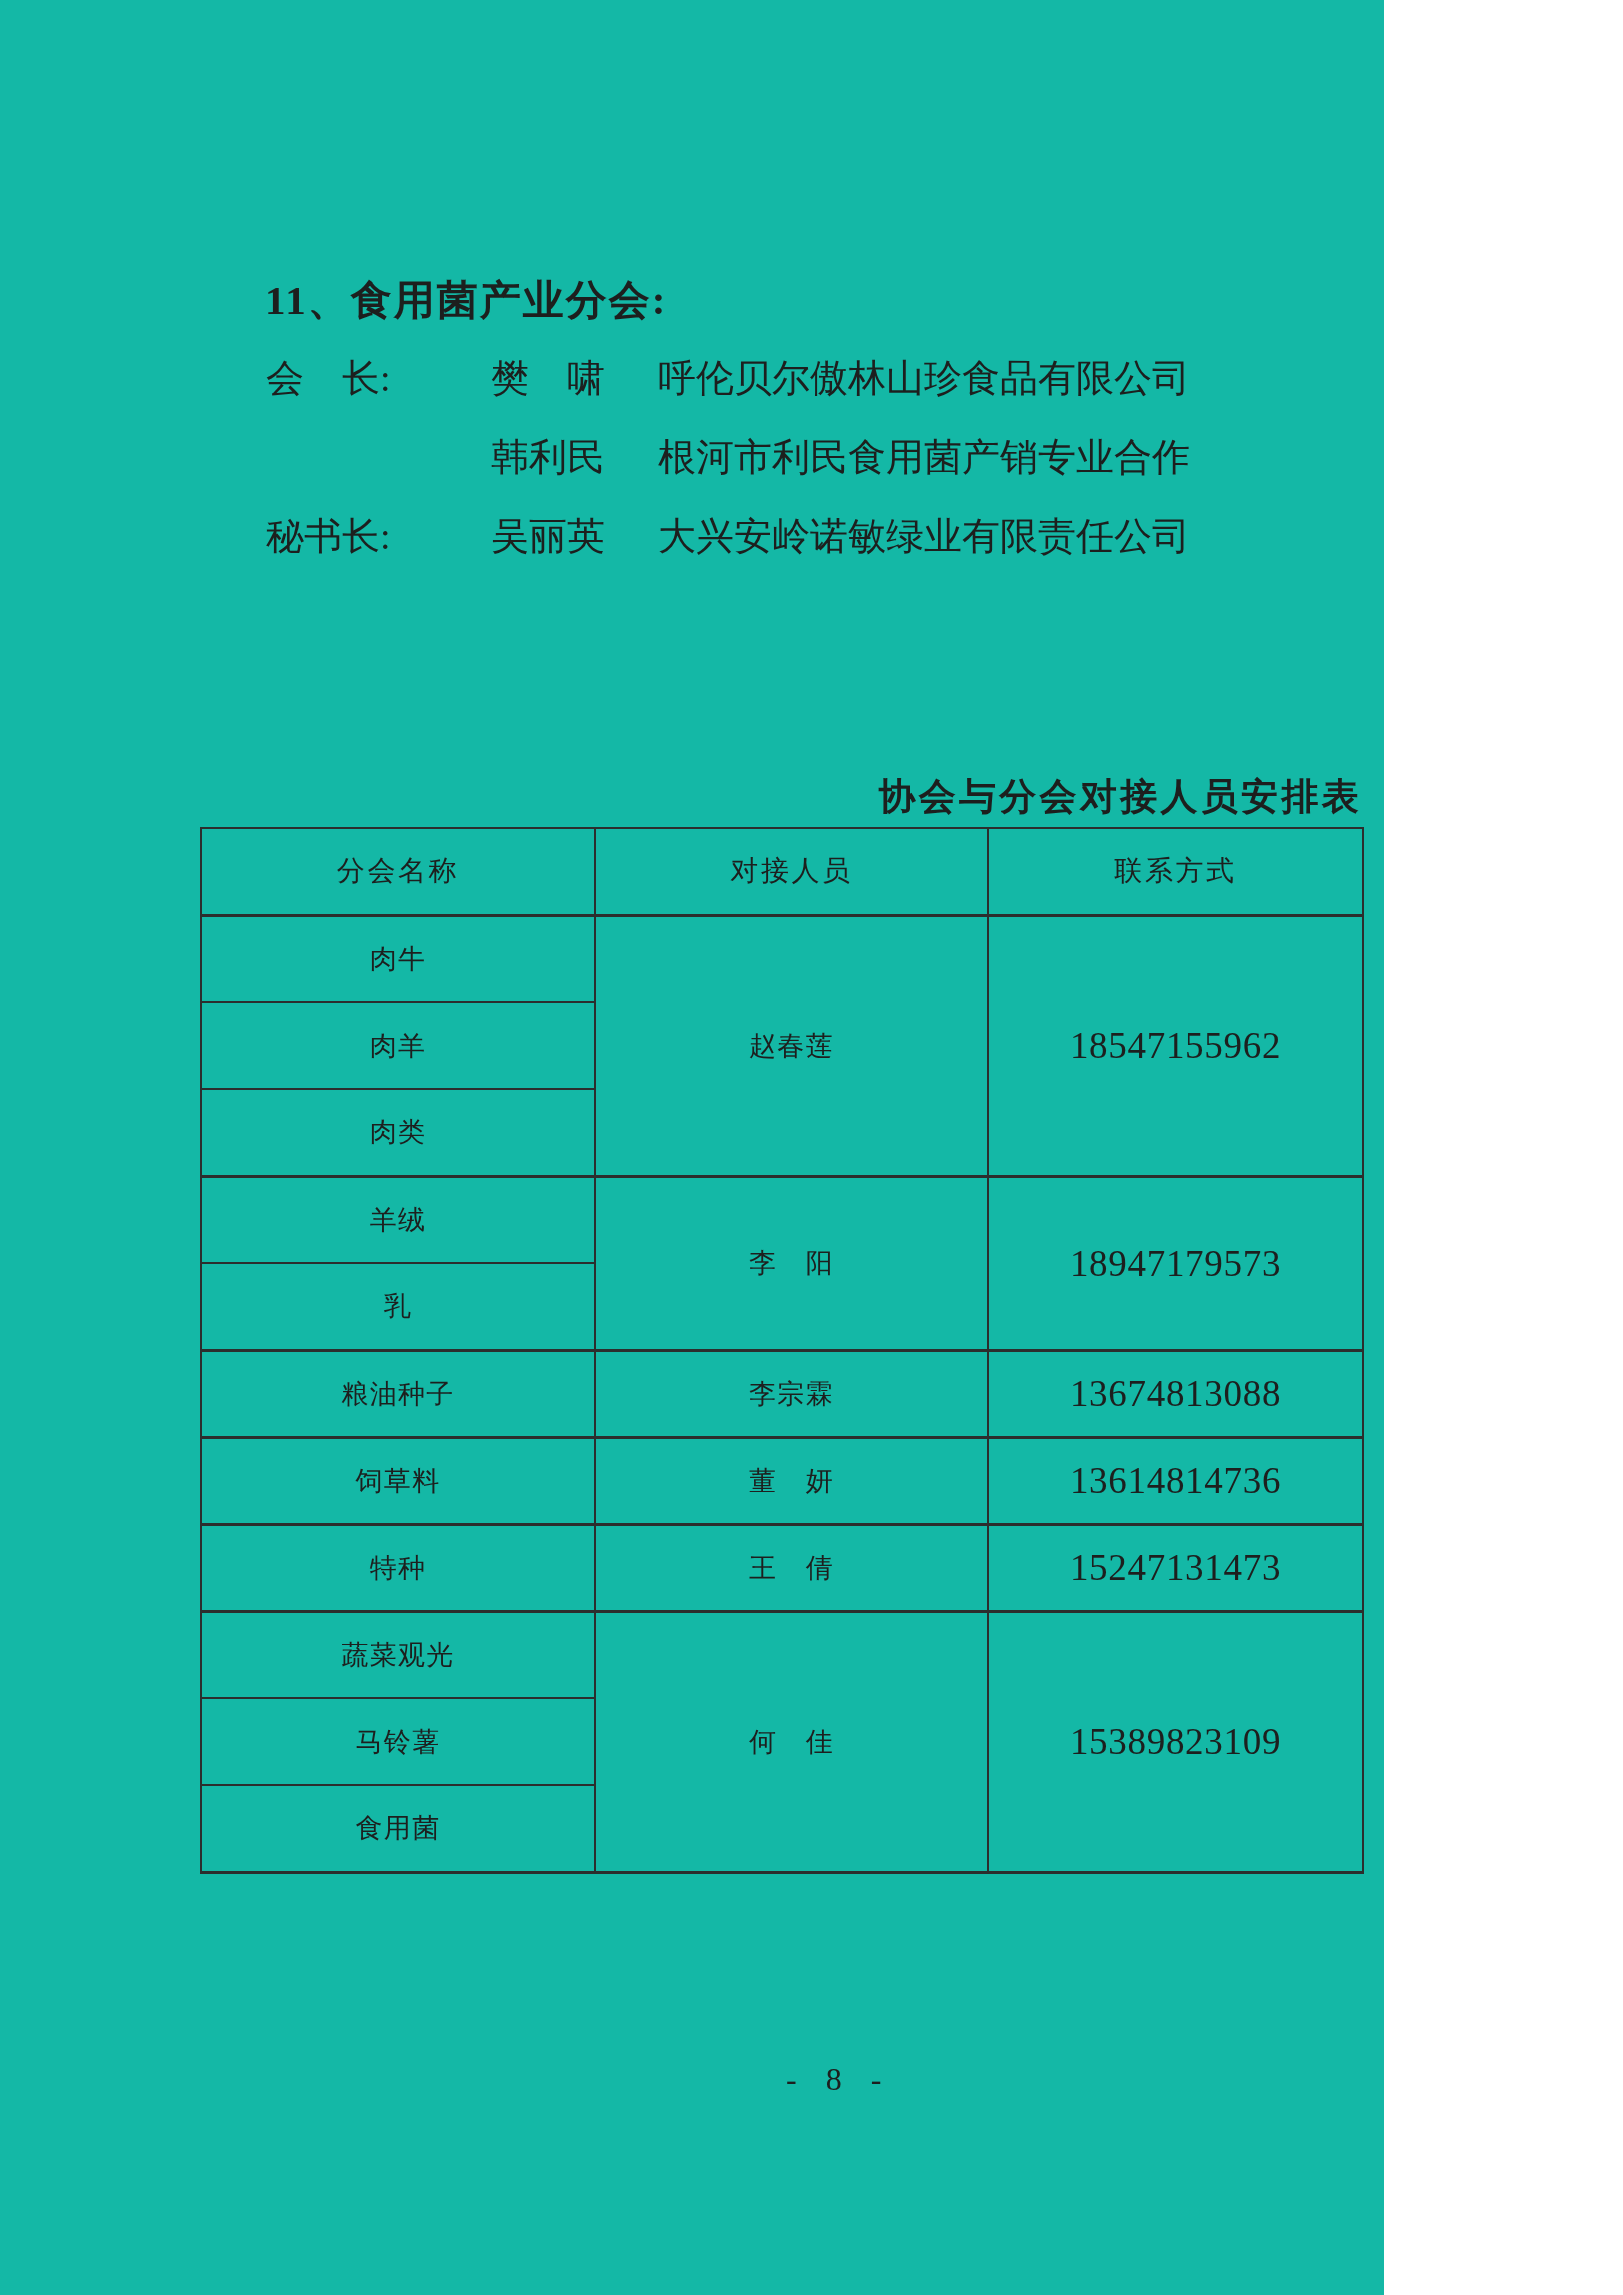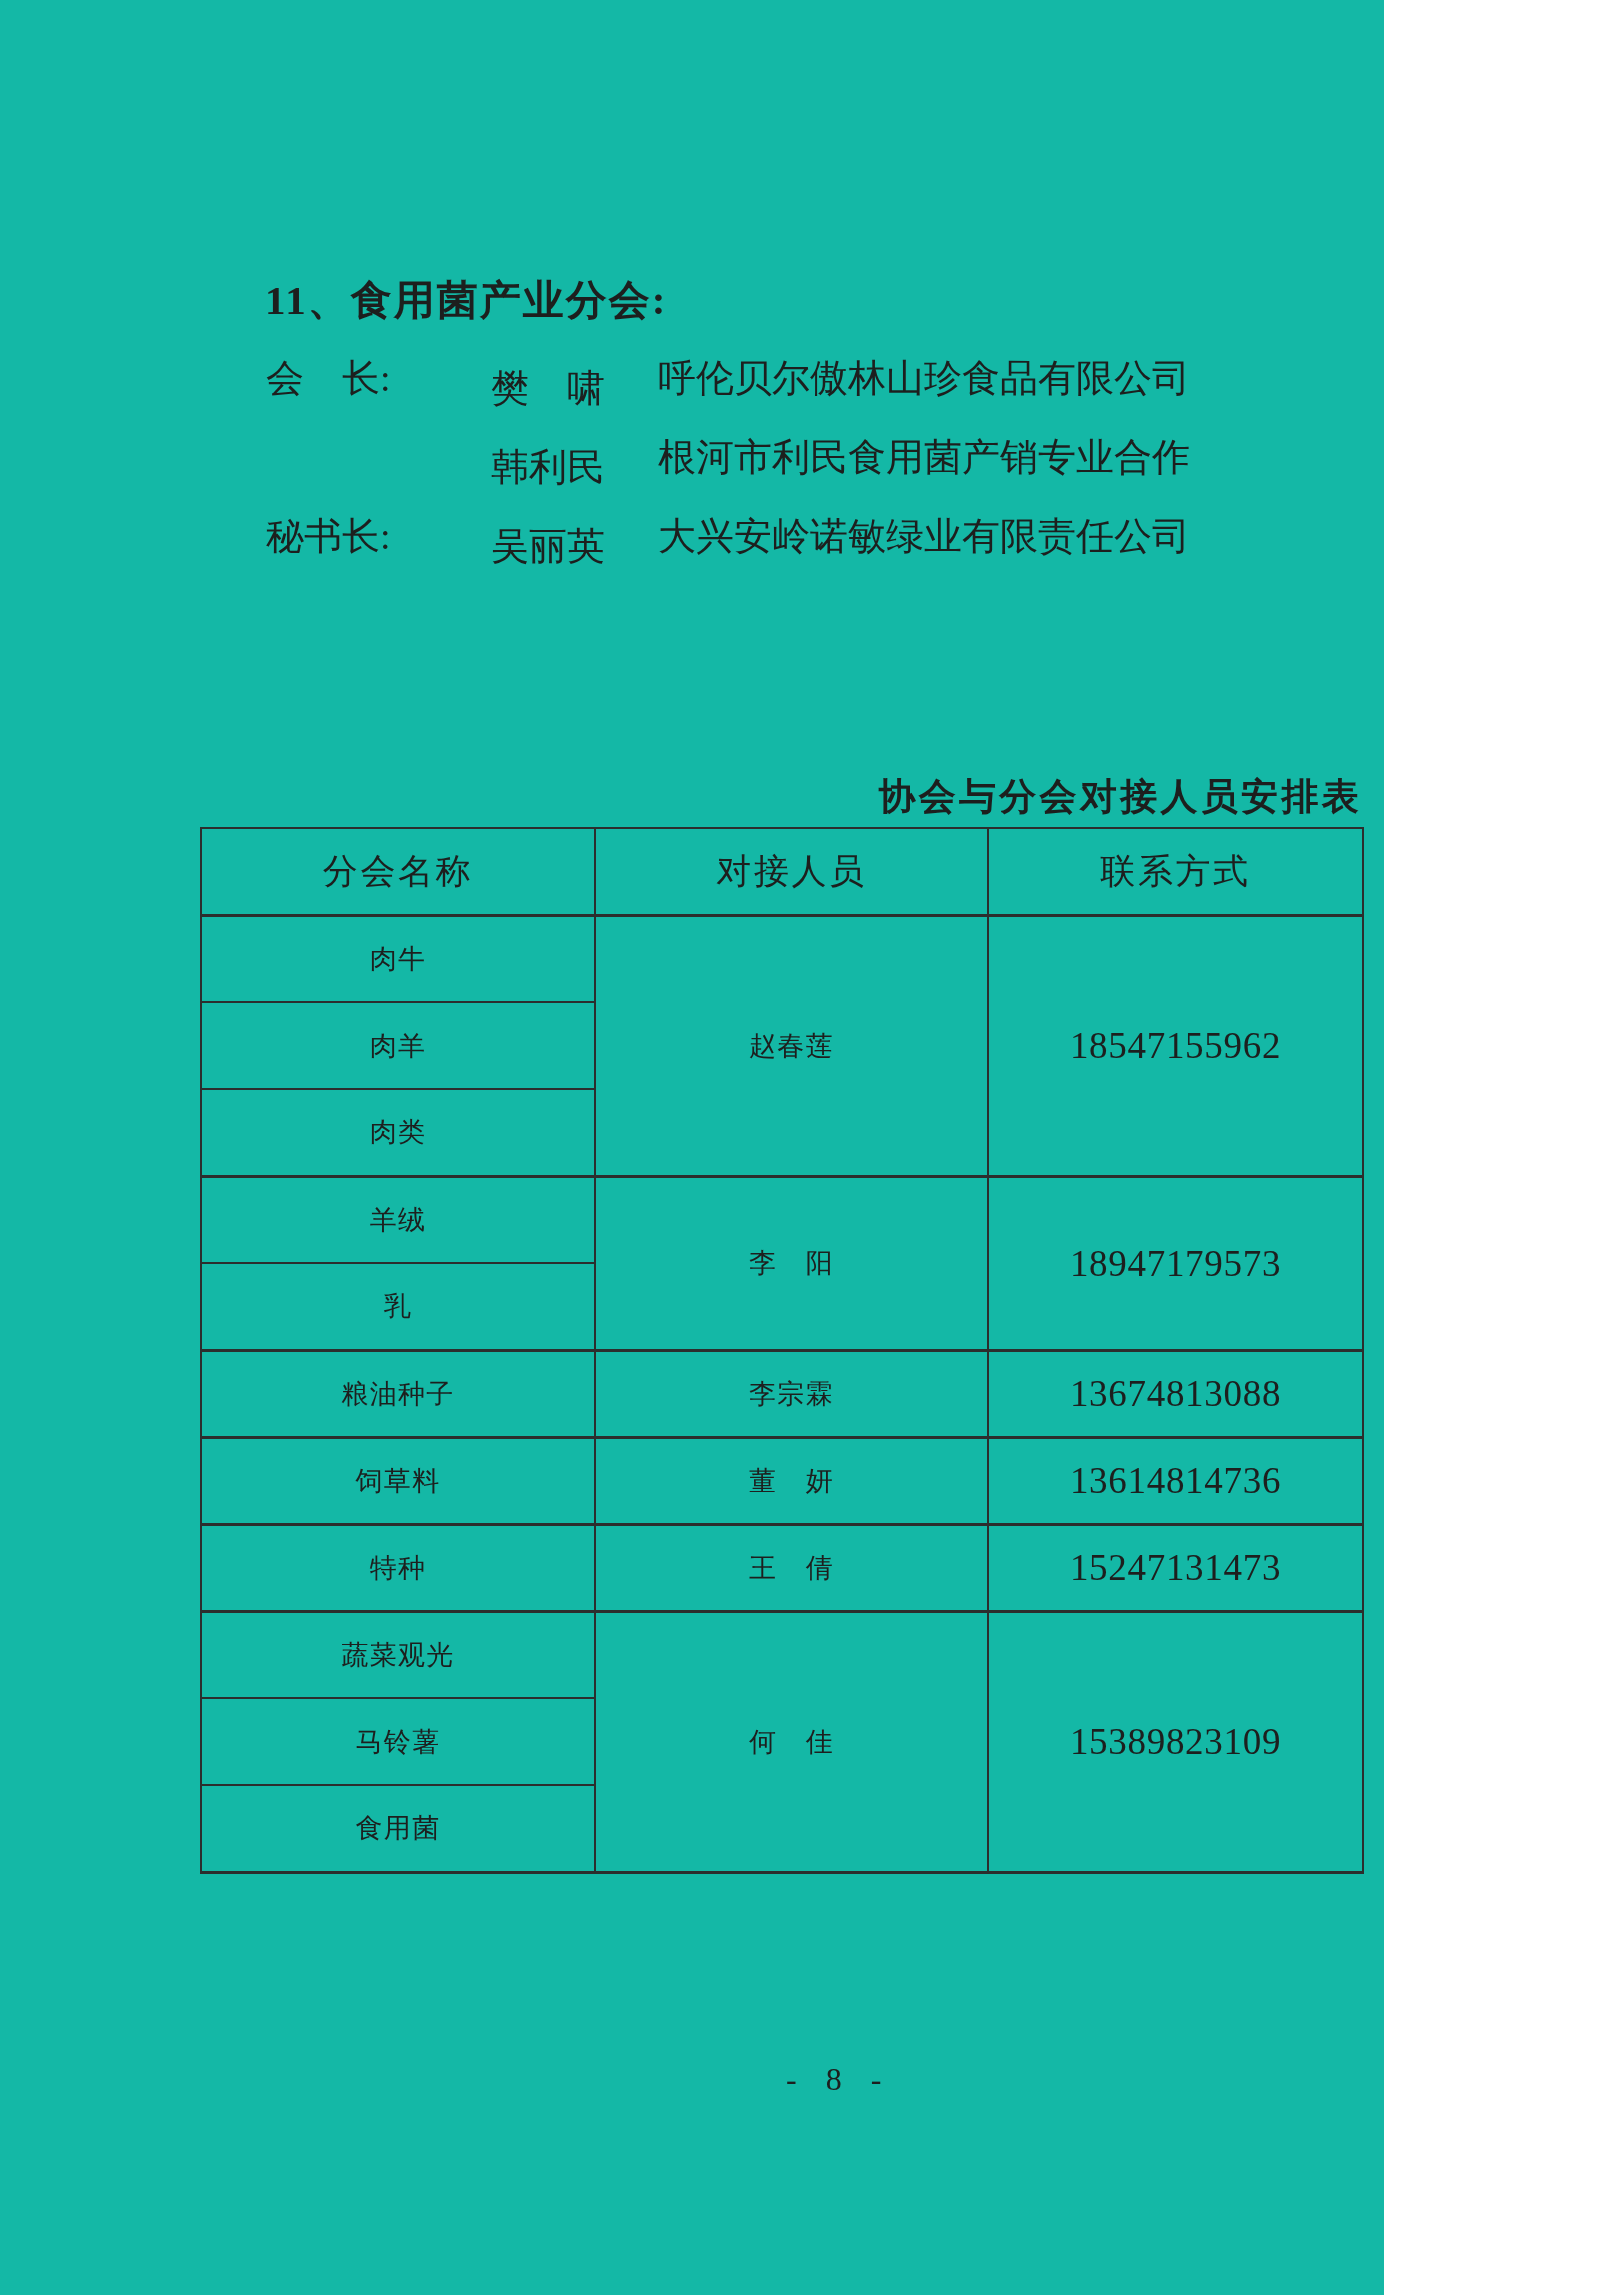--- a/index.html
+++ b/index.html
@@ -22,21 +22,21 @@
     line-height:1.1;
   }
   .officers{
     position:absolute;
     left:266px;
     top:355px;
     width:1113px;
   }
   .officer-line{
     display:flex;
-    align-items:center;
+    align-items:flex-end;
     height:46px;
     margin-bottom:33px;
     font-size:38px;
     line-height:46px;
     white-space:nowrap;
   }
   .officer-role{width:225px;flex:none;}
   .officer-name{width:167px;flex:none;margin-top:19px;}
   .officer-org{flex:1;}
   .table-title{
@@ -64,21 +64,21 @@
   col.c3{width:375px;}
   .liaison tr{height:87px;}
   .liaison th,.liaison td{
     border:2px solid #2c2e2d;
     text-align:center;
     vertical-align:middle;
     padding:0;
     font-weight:normal;
   }
   .liaison th{
-    font-size:35px;
+    font-size:28px;
     letter-spacing:2.6px;
     border-bottom-width:3.3px;
   }
   .liaison td{font-size:27px;letter-spacing:1.3px;}
   .liaison td.phone-cell{
     font-size:37px;
     letter-spacing:0.7px;
     font-family:Liberation Serif, serif;
   }
   .liaison tr.group-end td{border-bottom-width:3.3px;}

